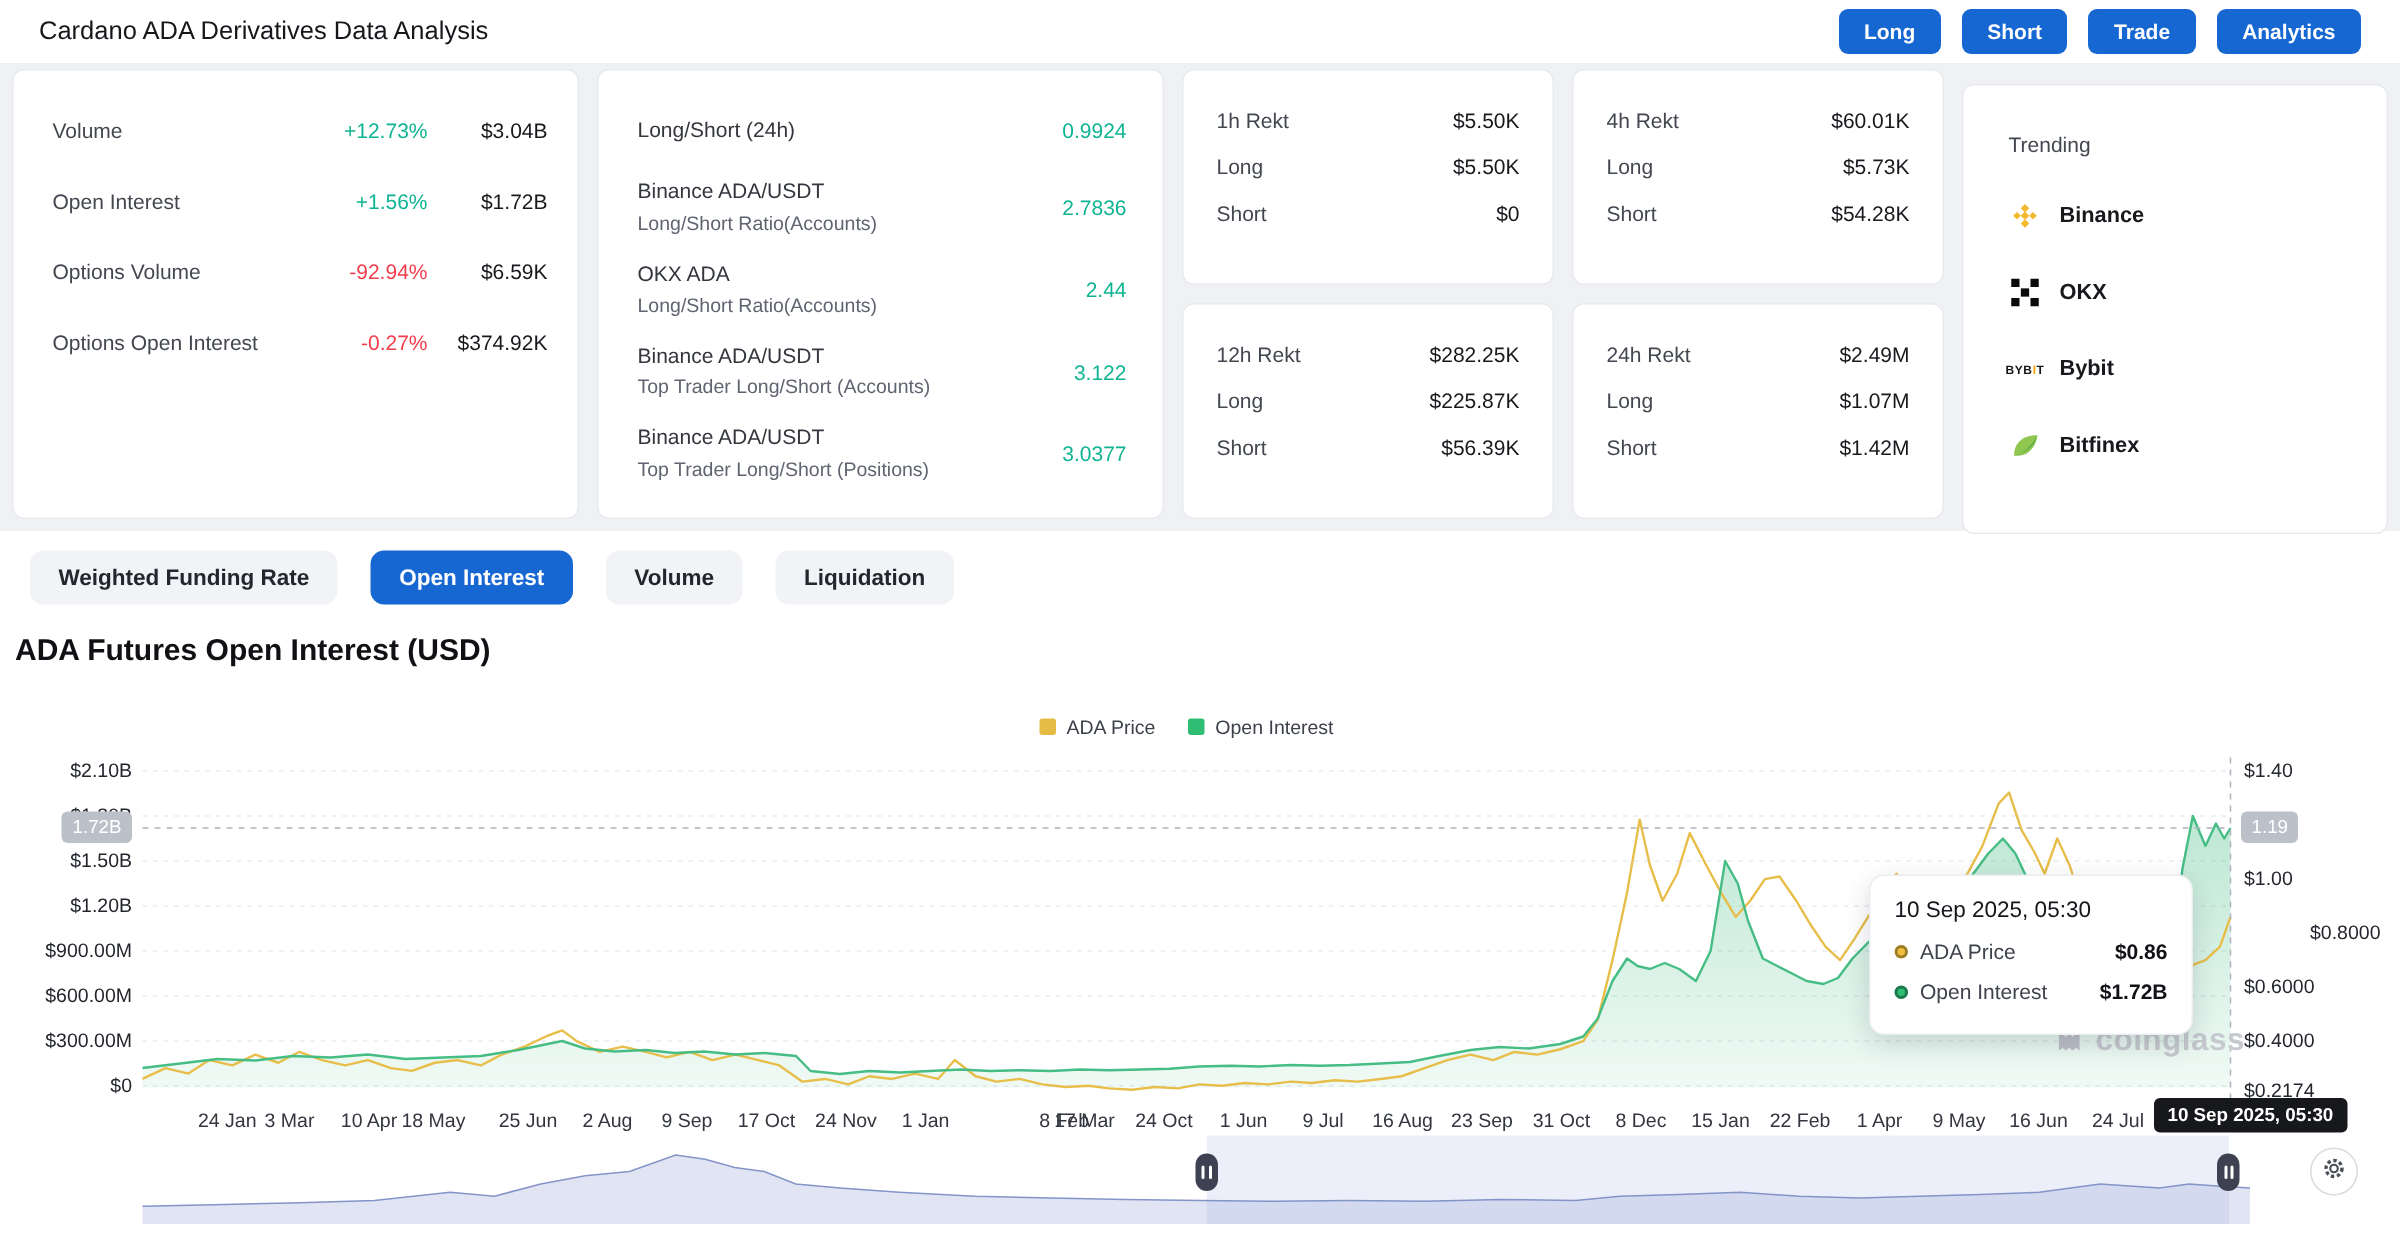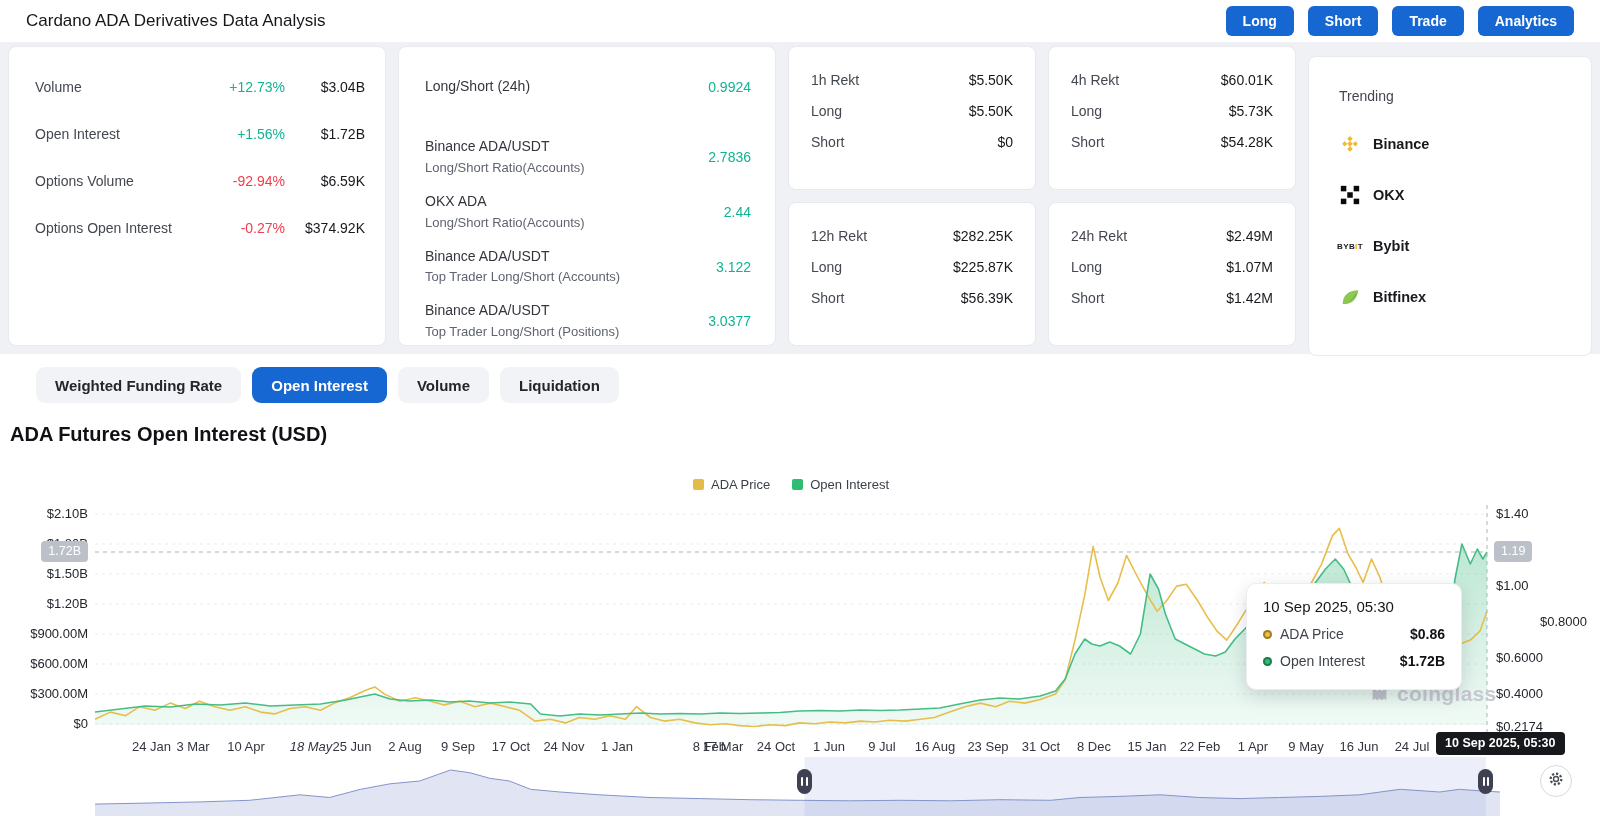--- a/index.html
+++ b/index.html
@@ -20,21 +20,21 @@
   .card{position:absolute;background:#fff;border:1px solid #e8eaee;border-radius:8px;z-index:1}
   #card-stats{left:8px;top:46px;width:378px;height:300px;padding:32px 20px 0 26px;display:flex;flex-direction:column;gap:31px}
   .srow{display:flex;align-items:center;font-size:14px}
   .srow .lab{flex:1;color:#43474f}
   .srow .chg{width:112px;text-align:right}
   .srow .val{width:80px;text-align:right;color:#17191d}
   .up{color:var(--green)} .down{color:var(--red)}
 
   #card-ratios{left:398px;top:46px;width:378px;height:300px;padding:27px 24px 0 26px;display:flex;flex-direction:column;gap:13px}
   .rrow{display:flex;align-items:center;min-height:41px}
-  .rrow.single{min-height:25px;margin-bottom:24px}
+  .rrow.single{min-height:25px;margin-bottom:5px}
   .rlab{flex:1;color:#33363d;font-size:14px;line-height:1.55}
   .rsub{display:block;color:#5f6470;font-size:13px}
   .rval{color:var(--green);font-size:14px}
 
   .rekt{padding:25px 22px 0;display:flex;flex-direction:column;gap:15px}
   #rekt-0{left:788px;top:46px;width:248px;height:144px}
   #rekt-1{left:1048px;top:46px;width:248px;height:144px}
   #rekt-2{left:788px;top:202px;width:248px;height:144px}
   #rekt-3{left:1048px;top:202px;width:248px;height:144px}
   .krow{display:flex;justify-content:space-between;font-size:14px}
@@ -43,21 +43,21 @@
 
   #card-trending{left:1308px;top:56px;width:284px;height:300px;padding:31px 0 0 30px}
   .tr-title{color:#43474f;font-size:14px}
   .titem{display:flex;align-items:center;gap:12px;margin-top:29px;cursor:pointer}
   .titem .nm{font-weight:bold;font-size:14.5px;color:#17191d}
   .ticon{width:22px;height:22px;display:flex;align-items:center;justify-content:center}
   .bybit{font-weight:bold;font-size:8px;letter-spacing:.4px;color:#15171a}
   .bybit b{color:#f7a600;font-style:normal}
 
   
-  .tabs{position:absolute;top:367px;left:36px;display:flex;gap:11px;z-index:2}
+  .tabs{position:absolute;top:367px;left:20px;display:flex;gap:22px;z-index:2}
   .tab{height:36px;padding:0 19px;border-radius:9px;background:#f2f3f6;color:#23262c;font-weight:bold;font-size:15px;display:flex;align-items:center;cursor:pointer}
   .tab.active{background:var(--blue);color:#fff}
 
   
   .chart-title{position:absolute;top:423px;left:10px;margin:0;font-size:20px;font-weight:bold;color:#0f1114;z-index:2}
   .legend{position:absolute;top:477px;left:95px;width:1392px;display:flex;justify-content:center;gap:22px;z-index:2}
   .litem{display:flex;align-items:center;gap:7px;font-size:13px;color:#3c404a}
   .lsw{width:11px;height:11px;border-radius:2px}
 
   #chart-svg{position:absolute;left:0;top:0;width:1600px;height:834px;z-index:1}
@@ -304,21 +304,21 @@
       <div class="yl" style="top: 578.054px; left: 0px;">$1.00</div>
       <div class="yl" style="top: 614.074px; left: 0px; margin-left: 44px;">$0.8000</div>
       <div class="yl" style="top: 650.094px; left: 0px;">$0.6000</div>
       <div class="yl" style="top: 686.114px; left: 0px;">$0.4000</div>
       <div class="yl" style="top: 719px; left: 0px;">$0.2174</div>
     </div>
   <div id="axis-x">
       <div class="xl" style="left: 109px; text-align: right;">24 Jan</div>
       <div class="xl" style="left: 162px;">3 Mar</div>
       <div class="xl" style="left: 215px;">10 Apr</div>
-      <div class="xl" style="left: 280px; font-style: italic;">18 May</div>
+      <div class="xl" style="left: 258px;">18 May</div>
       <div class="xl" style="left: 321px;">25 Jun</div>
       <div class="xl" style="left: 374px;">2 Aug</div>
       <div class="xl" style="left: 427px;">9 Sep</div>
       <div class="xl" style="left: 480px;">17 Oct</div>
       <div class="xl" style="left: 533px;">24 Nov</div>
       <div class="xl" style="left: 586px;">1 Jan</div>
       <div class="xl" style="left: 664px; text-align: right;">8 Feb</div>
       <div class="xl" style="left: 692px;">17 Mar</div>
       <div class="xl" style="left: 745px;">24 Oct</div>
       <div class="xl" style="left: 798px;">1 Jun</div>

